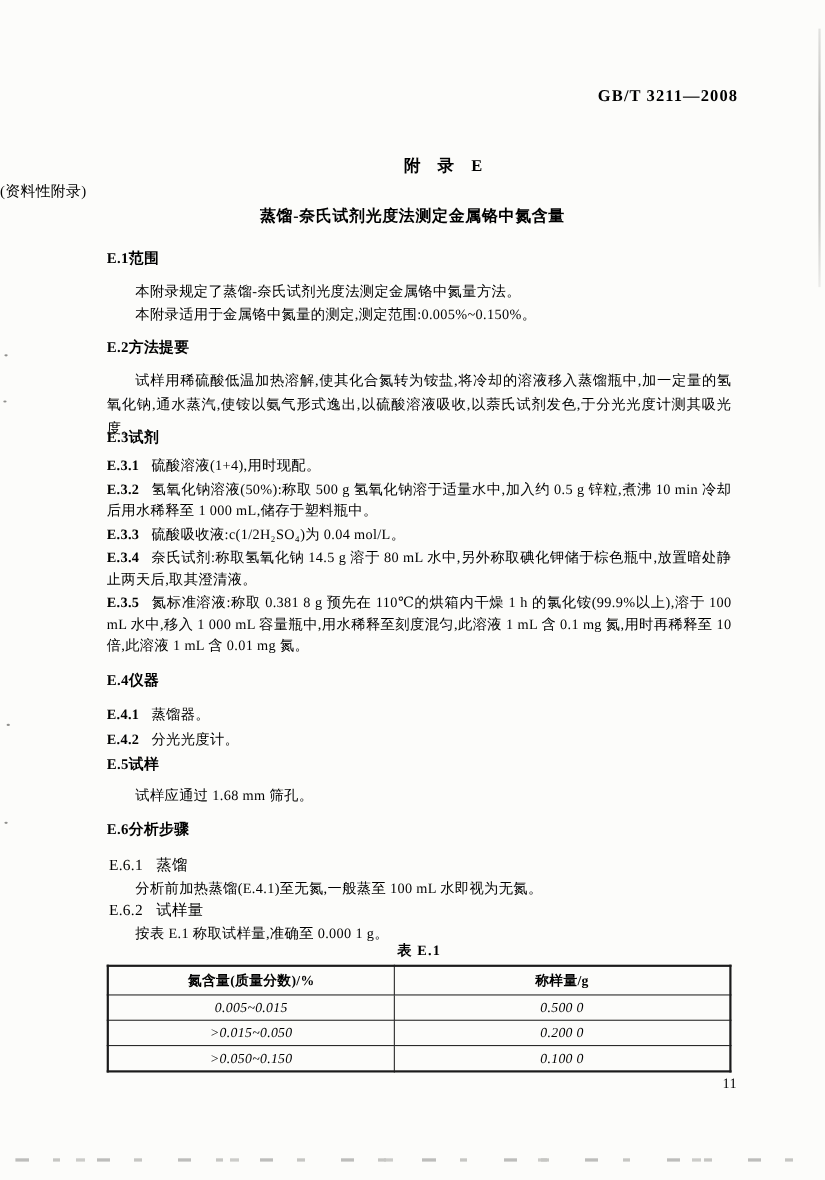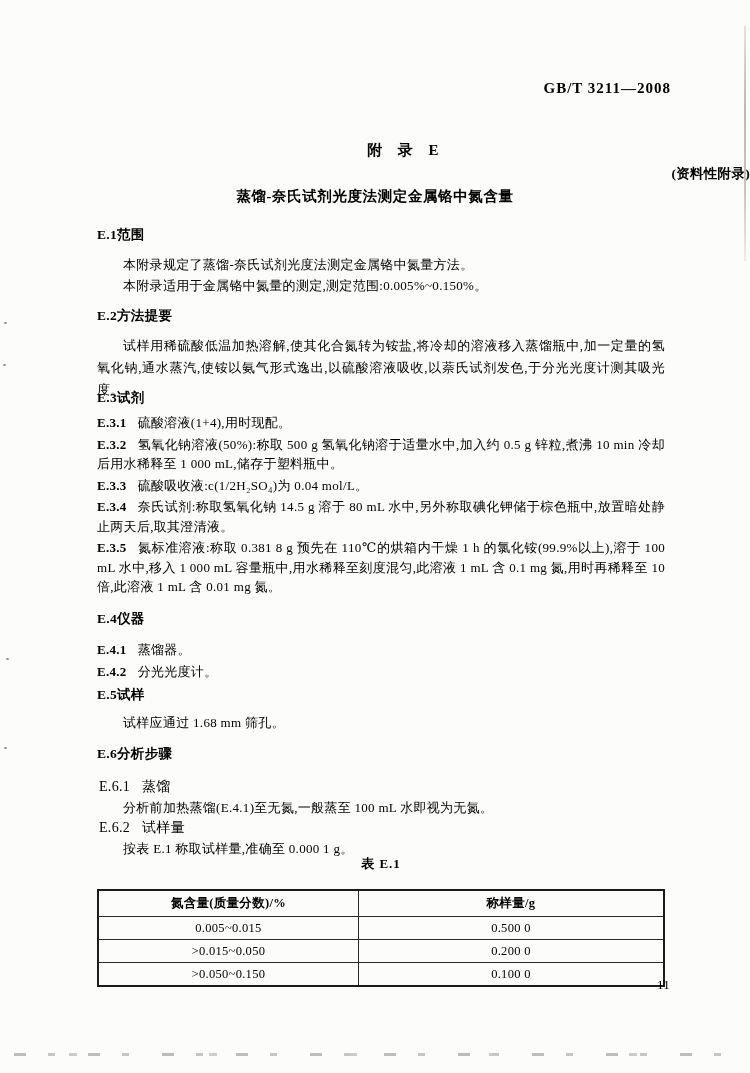--- a/index.html
+++ b/index.html
@@ -11,48 +11,48 @@
     font-family:"Liberation Serif","DejaVu Serif",serif;
     color:#000000;
     overflow:hidden;
     letter-spacing:.3px;
   }
   .abs{position:absolute;}
   
   .std-code{top:80px;right:79px;font-size:15px;font-weight:700;letter-spacing:1px;}
   
   .annex-label{top:141px;left:0;width:750px;text-align:center;font-size:15px;font-weight:700;margin-left:28px;}
-  .annex-type{top:165px;left:0;width:750px;text-align:right;font-size:13.5px;font-weight:700;}
+  .annex-type{top:165px;left:0;width:750px;text-align:left;font-size:13.5px;font-weight:400;}
   .annex-name{top:187px;left:0;width:750px;text-align:center;font-size:14.5px;font-weight:700;letter-spacing:.6px;}
   
   .col{left:97px;width:568px;}
   .sec-h{font-size:13.5px;font-weight:700;}
   .sec-h .num{}
   .body-p{font-size:13px;line-height:20.5px;margin:0;text-align:justify;}
   .indent{text-indent:2em;}
   .clauses p{margin:0 0 2px 0;font-size:13px;line-height:19.5px;text-align:justify;}
   .cnum{font-weight:700;margin-right:11px;white-space:nowrap;}
   .sub-h{font-size:14px;font-weight:400;margin:2px;}
   .sub-h .num{margin-right:12px;}
   
   .tbl-caption{top:855px;left:97px;width:568px;text-align:center;font-size:13px;font-weight:700;letter-spacing:1px;}
   table.e1{
     top:877px;left:97px;width:568px;
     border-collapse:collapse;table-layout:fixed;
     font-size:12.5px;
   }
-  table.e1{position:absolute;margin-top:12px;}
+  table.e1{position:absolute;}
   table.e1 th,table.e1 td{
     border:1px solid #2a2a2a;
     text-align:center;vertical-align:middle;
     padding:0;
   }
   table.e1{border:2px solid #1b1b1b;}
   table.e1 th{height:25px;font-weight:700;}
-  table.e1 td{height:22px;font-weight:400;}
+  table.e1 td{height:22px;font-weight:400;font-style:italic;}
   .page-num{top:977px;right:80px;font-size:13px;}
   
   .edge-line{left:744px;top:26px;width:2px;height:235px;
     background:linear-gradient(#e2e2e0 0%,#b9b9b6 35%,#c6c6c3 70%,#ececea 100%);}
   .bottom-smudge{left:14px;top:1053px;width:722px;height:3px;opacity:.55;
     background:
       repeating-linear-gradient(90deg,#8a8a88 0 12px,transparent 12px 34px,#9a9a97 34px 41px,transparent 41px 74px),
       repeating-linear-gradient(90deg,transparent 0 55px,#a5a5a2 55px 63px,transparent 63px 140px);
   }
   .speck{width:3px;height:2px;background:#8f8f8c;border-radius:50%;}

